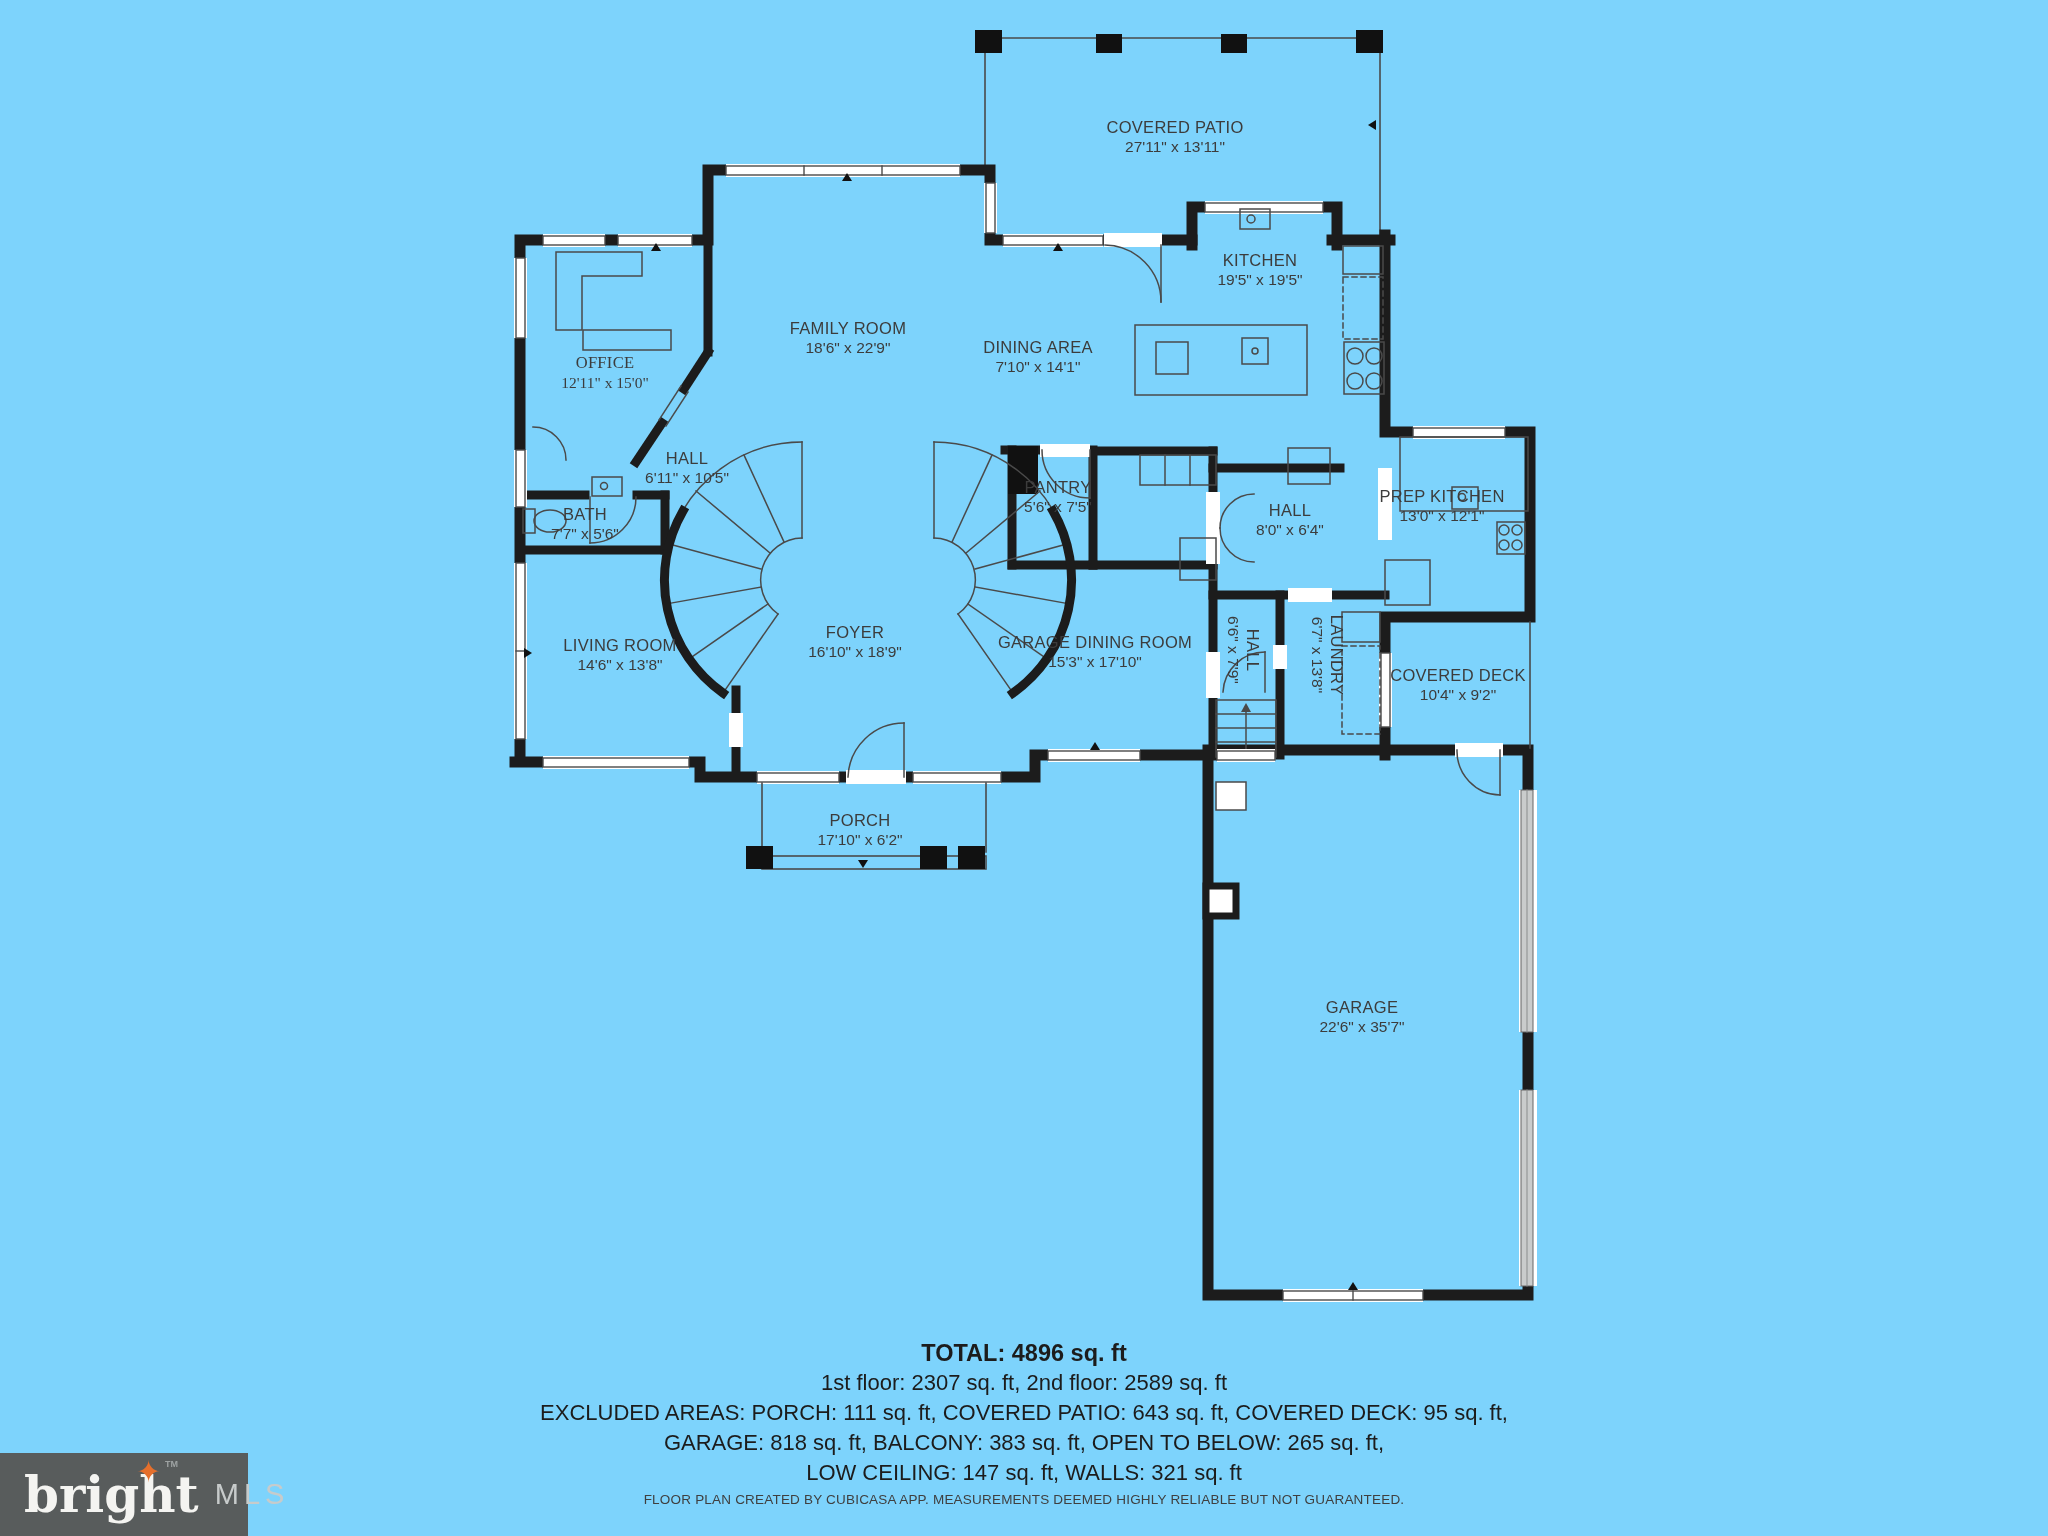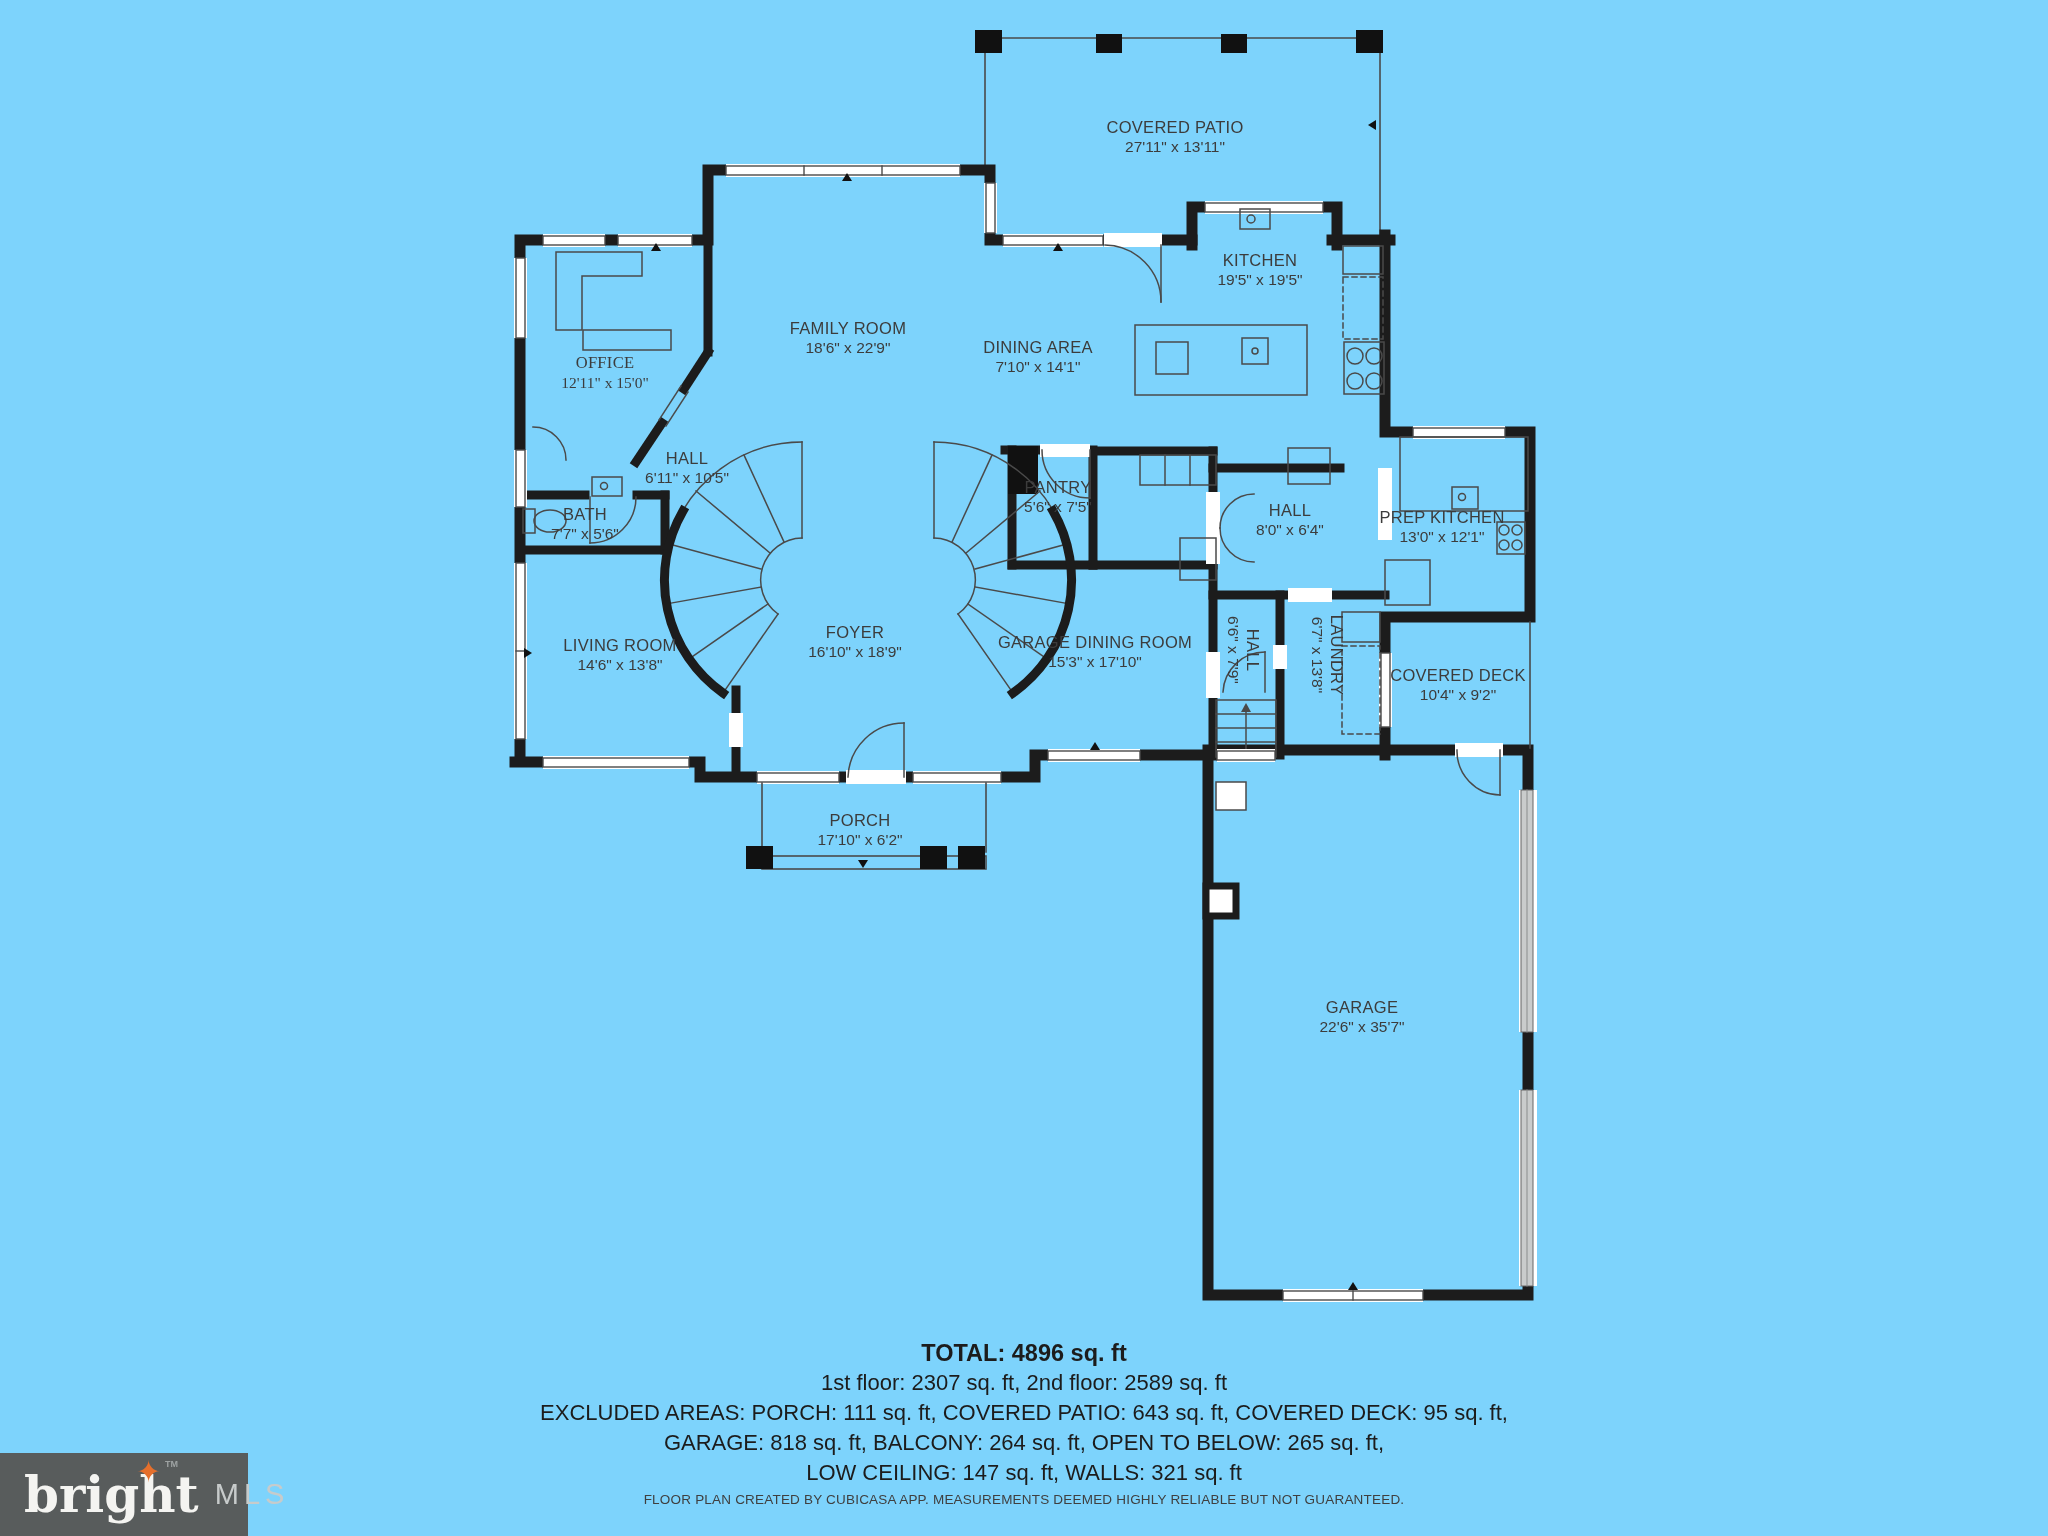--- a/index.html
+++ b/index.html
@@ -348,21 +348,21 @@
         <div class="rd">6'11" x 10'5"</div>
       </div>
       <div class="room-label" style="left: 1058px; top: 497px;">
         <div class="rn">PANTRY</div>
         <div class="rd">5'6" x 7'5"</div>
       </div>
       <div class="room-label" style="left: 1290px; top: 520px;">
         <div class="rn">HALL</div>
         <div class="rd">8'0" x 6'4"</div>
       </div>
-      <div class="room-label" style="left: 1442px; top: 527px;">
+      <div class="room-label" style="left: 1442px; top: 506px;">
         <div class="rn">PREP KITCHEN</div>
         <div class="rd">13'0" x 12'1"</div>
       </div>
       <div class="room-label" style="left: 585px; top: 524px;">
         <div class="rn">BATH</div>
         <div class="rd">7'7" x 5'6"</div>
       </div>
       <div class="room-label" style="left: 620px; top: 655px;">
         <div class="rn">LIVING ROOM</div>
         <div class="rd">14'6" x 13'8"</div>
@@ -394,21 +394,21 @@
       <div class="room-label" style="left: 1362px; top: 1017px;">
         <div class="rn">GARAGE</div>
         <div class="rd">22'6" x 35'7"</div>
       </div>
     </div>
 
 <div id="summary">
   <div class="total">TOTAL: 4896 sq. ft</div>
   <div>1st floor: 2307 sq. ft, 2nd floor: 2589 sq. ft</div>
   <div>EXCLUDED AREAS: PORCH: 111 sq. ft, COVERED PATIO: 643 sq. ft, COVERED DECK: 95 sq. ft,</div>
-  <div>GARAGE: 818 sq. ft, BALCONY: 264 sq. ft, OPEN TO BELOW: 265 sq. ft,</div>
+  <div>GARAGE: 818 sq. ft, BALCONY: 383 sq. ft, OPEN TO BELOW: 265 sq. ft,</div>
   <div>LOW CEILING: 147 sq. ft, WALLS: 321 sq. ft</div>
 </div>
 
 <div id="footer-note">FLOOR PLAN CREATED BY CUBICASA APP. MEASUREMENTS DEEMED HIGHLY RELIABLE BUT NOT GUARANTEED.</div>
 
 <div id="logo">
   <span class="brand">
     <span>bright</span>
     <span class="star">✦</span>
     <span class="tm">TM</span>

